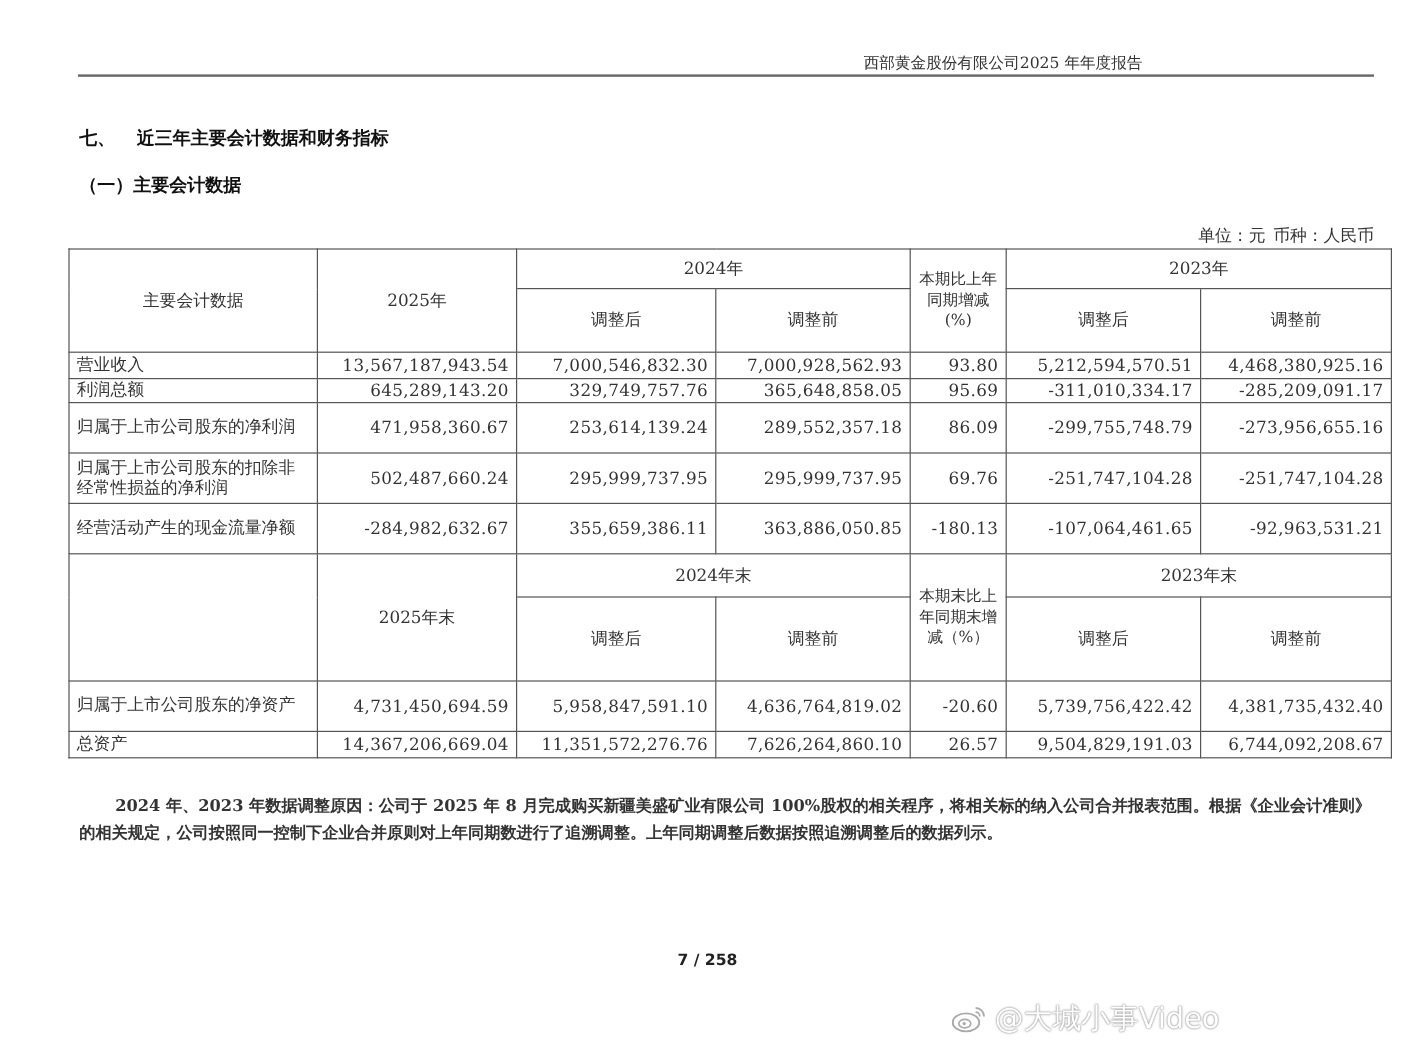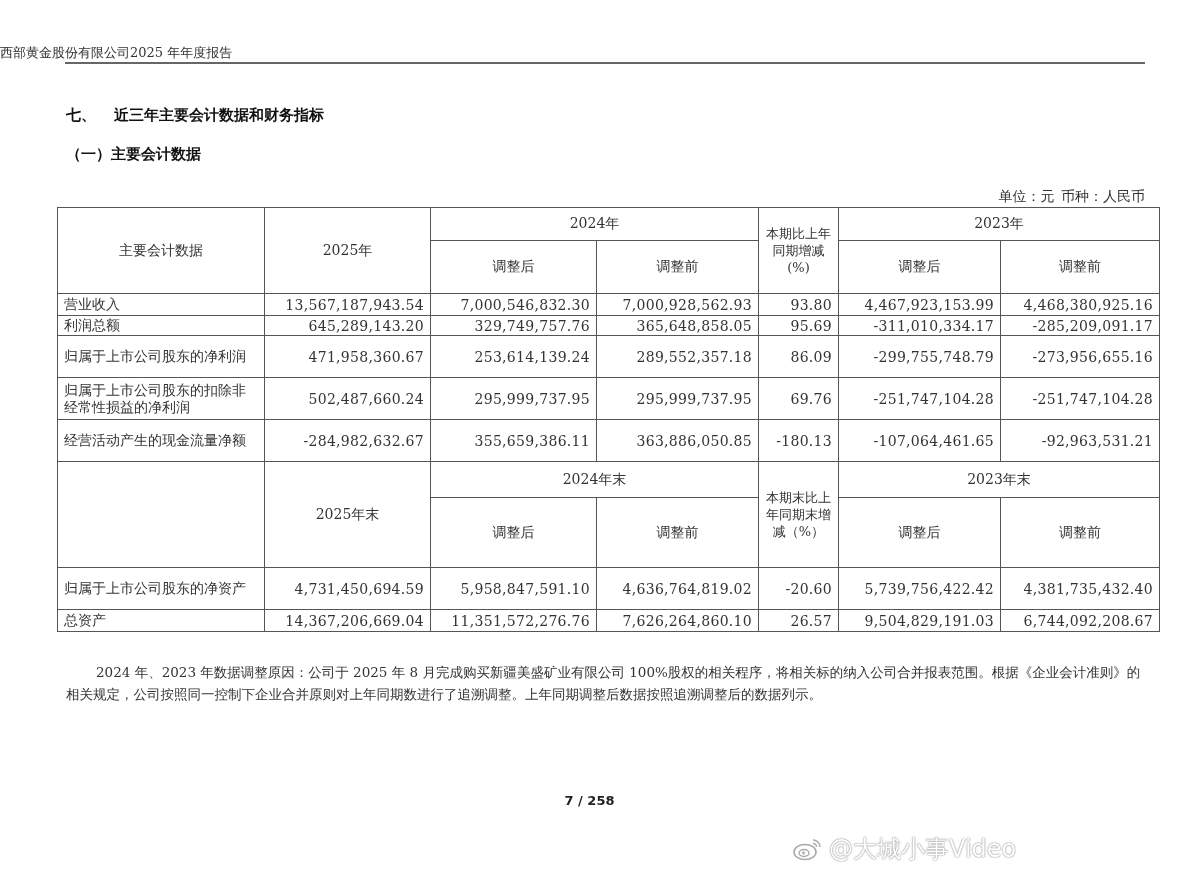--- a/index.html
+++ b/index.html
@@ -1,38 +1,38 @@
 <!DOCTYPE html>
 <html><head>
 <meta charset="utf-8">
 <style>
   html, body { margin: 0; padding: 0; background: #ffffff; }
   body { width: 1179px; height: 881px; position: relative; overflow: hidden;
          font-family: "DejaVu Serif", "Liberation Serif", serif; color: #222; }
-  .header-title { position: absolute; top: 44px; left: 0; width: 952px; text-align: left;
+  .header-title { position: absolute; top: 44px; left: 0; width: 952px; text-align: right;
                   font-size: 13px; color: #333; }
   .header-rule { position: absolute; top: 62px; left: 65px; width: 1080px; height: 2px; background: #666; }
   .section-h1 { position: absolute; top: 106px; left: 66px; font-size: 15px; font-weight: bold;
                 font-family: "DejaVu Sans", "Liberation Sans", sans-serif; color: #111; }
   .section-h1 .num { margin-right: 18px; }
   .section-h2 { position: absolute; top: 145px; left: 66px; font-size: 15px; font-weight: bold;
                 font-family: "DejaVu Sans", "Liberation Sans", sans-serif; color: #111; }
   .unit-line { position: absolute; top: 188px; right: 34px; font-size: 14px; color: #333; }
   .unit-line span + span { margin-left: 2px; }
 
   table.fin { position: absolute; top: 207px; left: 57px; width: 1102px; border-collapse: collapse;
               table-layout: fixed; font-size: 14px; }
   table.fin td, table.fin th { border: 1px solid #555; padding: 0 6px; font-weight: normal; color: #333; }
   table.fin th { text-align: center; }
   table.fin td.num { text-align: right; font-family: "DejaVu Serif", serif; letter-spacing: 0.3px; }
   table.fin td.label { text-align: left; line-height: 17px; }
   .pct-head { font-size: 13px; line-height: 17px; }
 
   .notes { position: absolute; top: 661px; left: 66px; width: 1085px; font-size: 13.5px; line-height: 22px; color: #333; }
-  .notes p { margin: 0; }
+  .notes p { margin: 0; font-weight: bold; }
   .notes .indent { text-indent: 30px; }
   .page-num { position: absolute; top: 793px; left: 0; width: 1179px; text-align: center;
               font-size: 13px; font-weight: bold; font-family: "DejaVu Sans", "Liberation Sans", sans-serif; color: #222; }
   .watermark { position: absolute; top: 833px; left: 793px; font-size: 24px; color: #fff;
                font-family: "DejaVu Sans", "Liberation Sans", sans-serif;
                text-shadow: 0 0 2px #999, 0 0 1px #777; display: flex; align-items: center; gap: 6px; text-align: center; }
   .weibo-icon { width: 30px; height: 24px; }
 </style>
 </head>
 <body>
@@ -75,21 +75,21 @@
     <th>调整后</th>
     <th>调整前</th>
   </tr>
 
   <tr style="height:22px">
     <td class="label">营业收入</td>
     <td class="num">13,567,187,943.54</td>
     <td class="num">7,000,546,832.30</td>
     <td class="num">7,000,928,562.93</td>
     <td class="num">93.80</td>
-    <td class="num">4,467,923,153.99</td>
+    <td class="num">5,212,594,570.51</td>
     <td class="num">4,468,380,925.16</td>
   </tr>
   <tr style="height:20px">
     <td class="label">利润总额</td>
     <td class="num">645,289,143.20</td>
     <td class="num">329,749,757.76</td>
     <td class="num">365,648,858.05</td>
     <td class="num">95.69</td>
     <td class="num">-311,010,334.17</td>
     <td class="num">-285,209,091.17</td>

